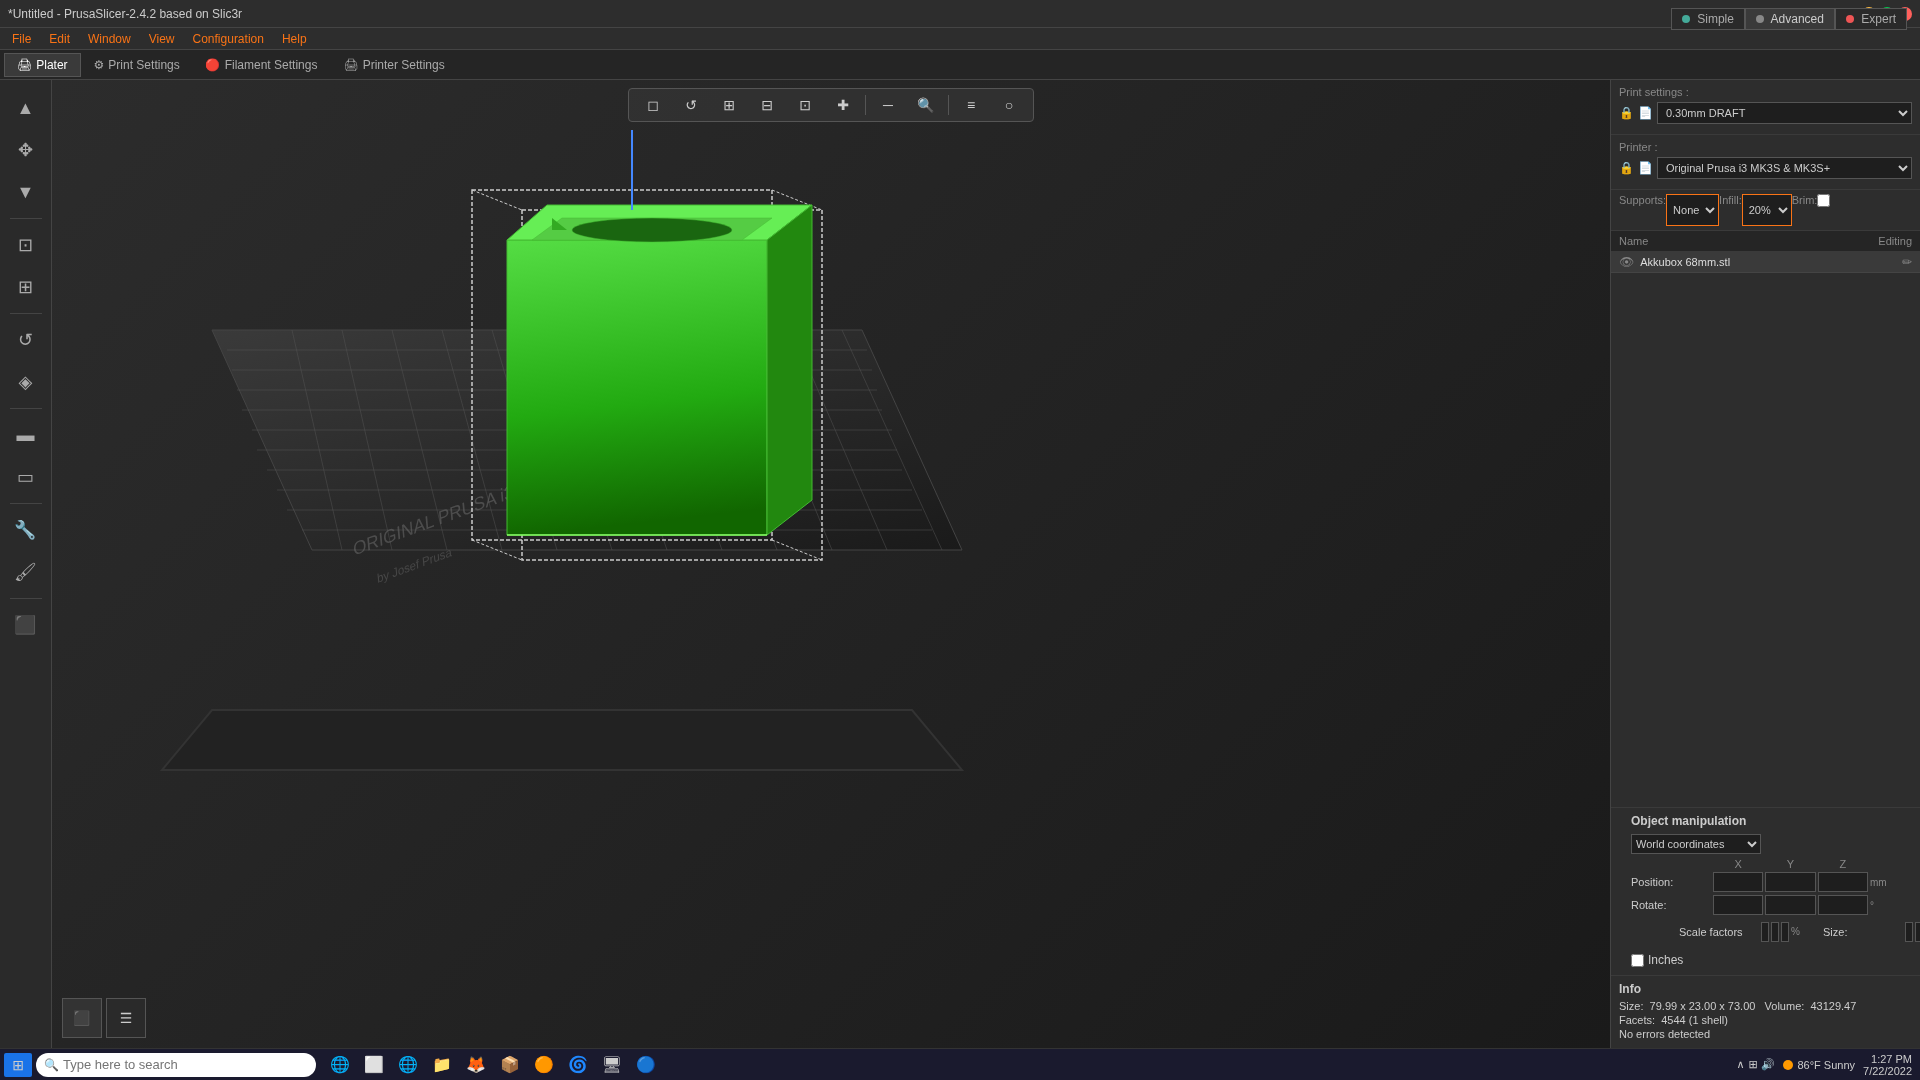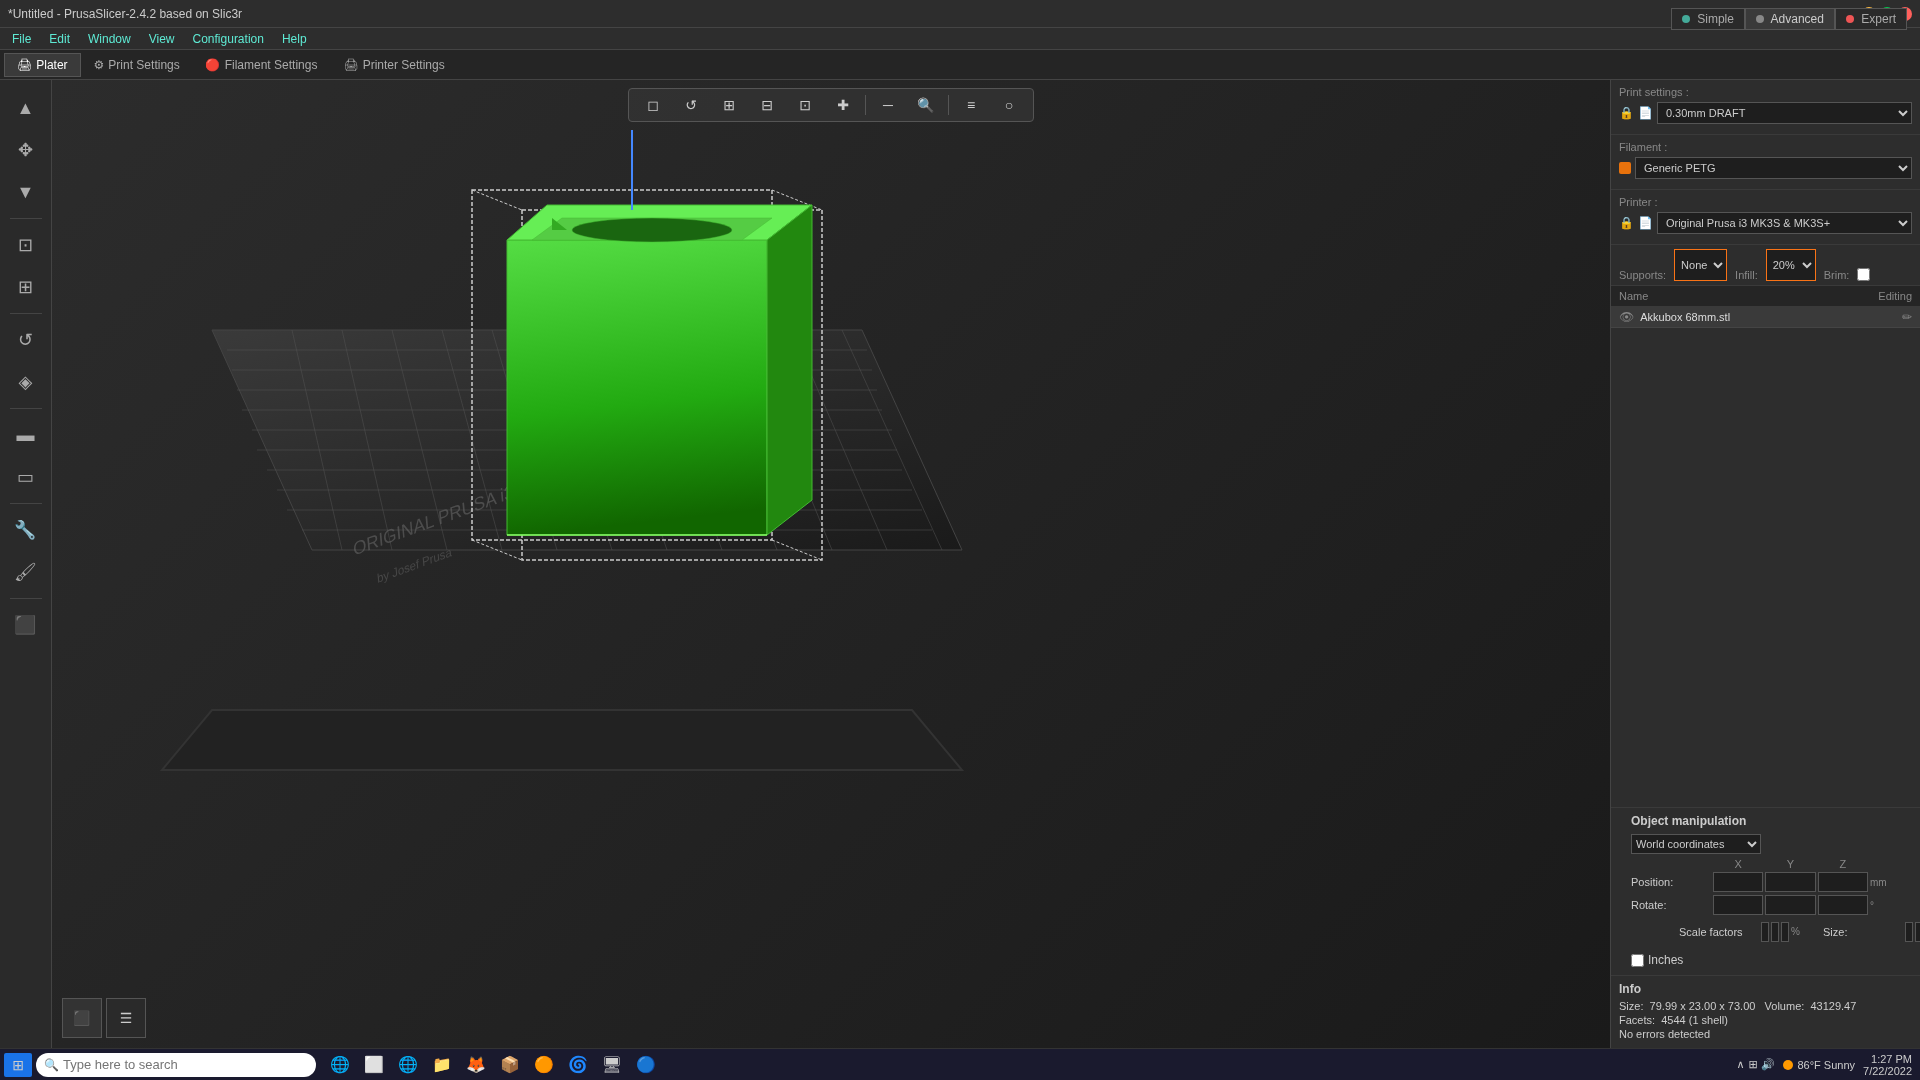--- a/index.html
+++ b/index.html
@@ -26,21 +26,21 @@
       height: 22px;
       background: #2d2d2d;
       display: flex;
       align-items: center;
       padding: 0 4px;
       gap: 2px;
       border-bottom: 1px solid #444;
     }
     .menu-item {
       padding: 2px 8px;
-      color: #5eead4;
+      color: #f97316;
       font-size: 12px;
       cursor: pointer;
     }
 
     
     #tabbar {
       height: 30px;
       background: #252525;
       display: flex;
       align-items: center;
@@ -223,22 +223,21 @@
       background: #3a3a3a;
       border-bottom: 1px solid #444;
       cursor: pointer;
     }
     .obj-list-item .obj-name { flex: 1; font-size: 11px; color: #ddd; }
     .obj-list-icon { font-size: 12px; color: #888; cursor: pointer; }
 
     
     .settings-inline-row {
       display: flex;
-      align-items: flex-end;
-      gap: 8px;
+      align-items: flex-start;
       padding: 4px 8px;
       border-bottom: 1px solid #3a3a3a;
     }
     .settings-inline-label { font-size: 11px; color: #888; }
     .settings-inline-select {
       height: 32px;
       background: #1e1e1e;
       border: 1px solid #f97316;
       color: #ccc;
       font-size: 11px;
@@ -595,29 +594,20 @@
       <div class="settings-label">Print settings :</div>
       <div class="settings-row">
         <span>🔒</span>
         <span>📄</span>
         <select class="settings-select">
           <option>0.30mm DRAFT</option>
         </select>
       </div>
     </div>
 
-    <div class="settings-section">
-      <div class="settings-label">Filament :</div>
-      <div class="settings-row">
-        <span class="filament-color" style="background:#e8720c;"></span>
-        <select class="settings-select">
-          <option>Generic PETG</option>
-        </select>
-      </div>
-    </div>
 
     <div class="settings-section">
       <div class="settings-label">Printer :</div>
       <div class="settings-row">
         <span>🔒</span>
         <span>📄</span>
         <select class="settings-select">
           <option>Original Prusa i3 MK3S &amp; MK3S+</option>
         </select>
       </div>

